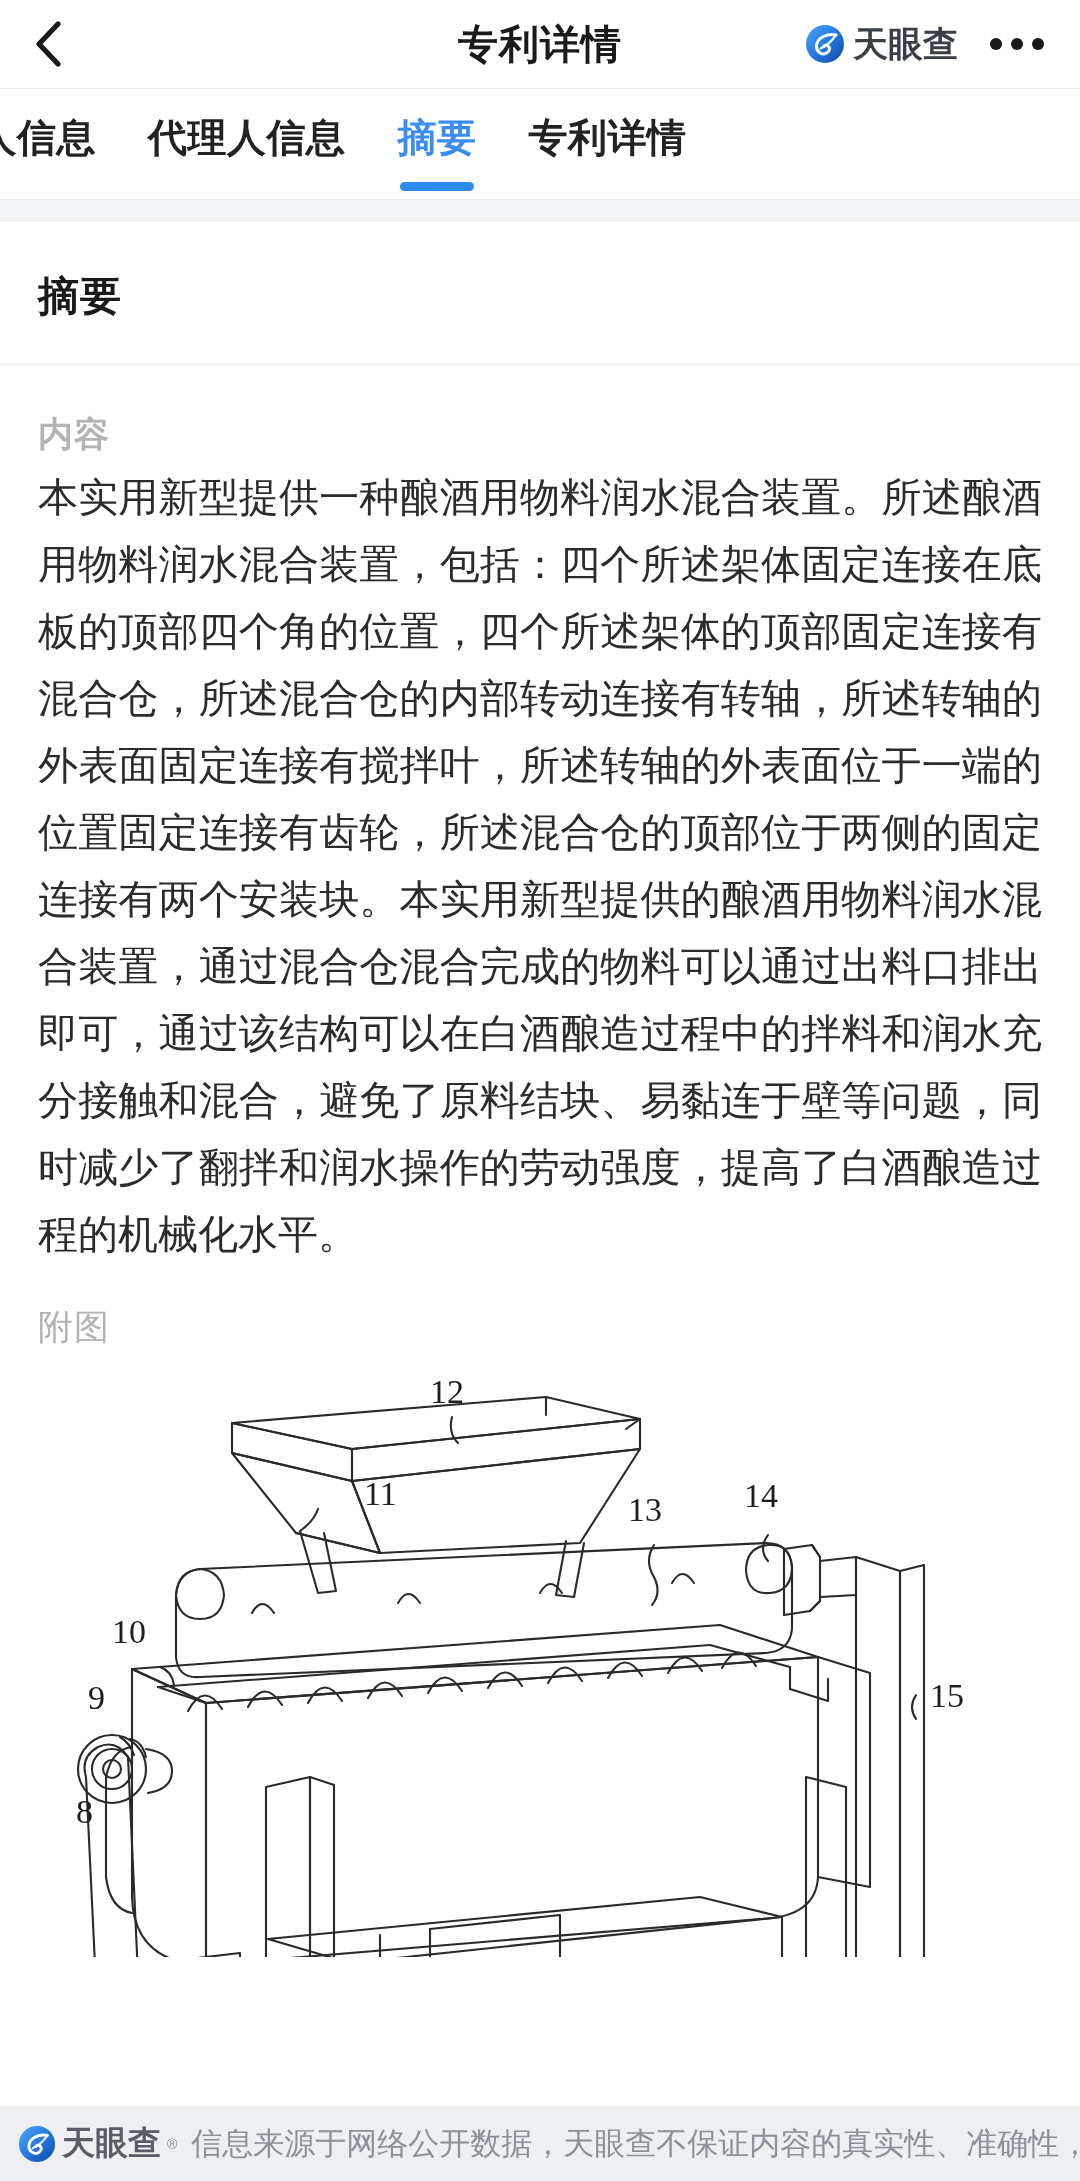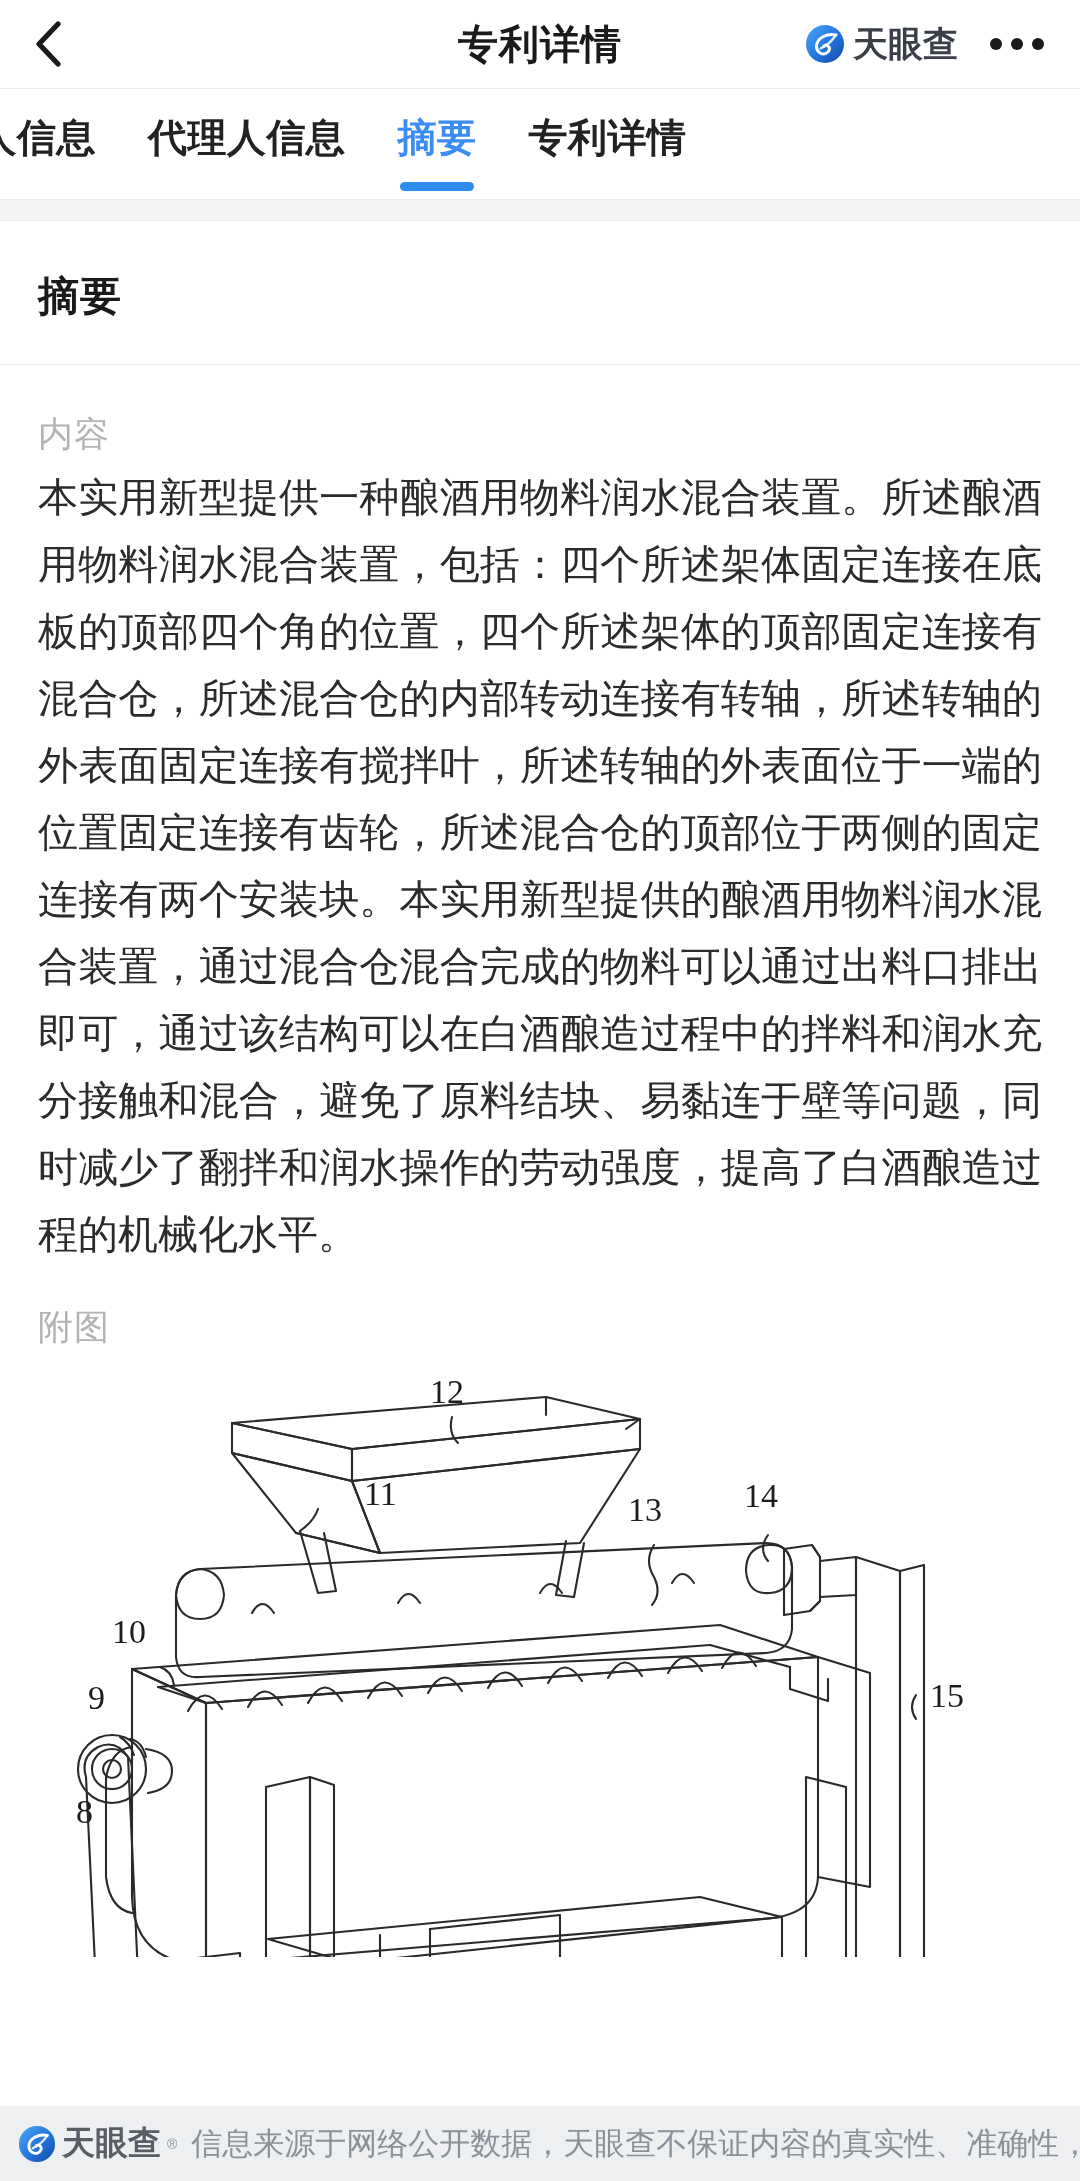--- a/index.html
+++ b/index.html
@@ -159,21 +159,21 @@
   }
 
   
   .content {
     padding: 46px 38px 0 38px;
     background: #ffffff;
   }
   .field-label {
     font-size: 35px;
     color: #b3b3b3;
-    font-weight: 400;
+    font-weight: 700;
     margin-bottom: 6px;
     letter-spacing: 1px;
   }
   .abstract-text {
     font-size: 40px;
     line-height: 67px;
     color: #2b2b2b;
     text-align: justify;
     text-justify: inter-ideograph;
     letter-spacing: 0px;

